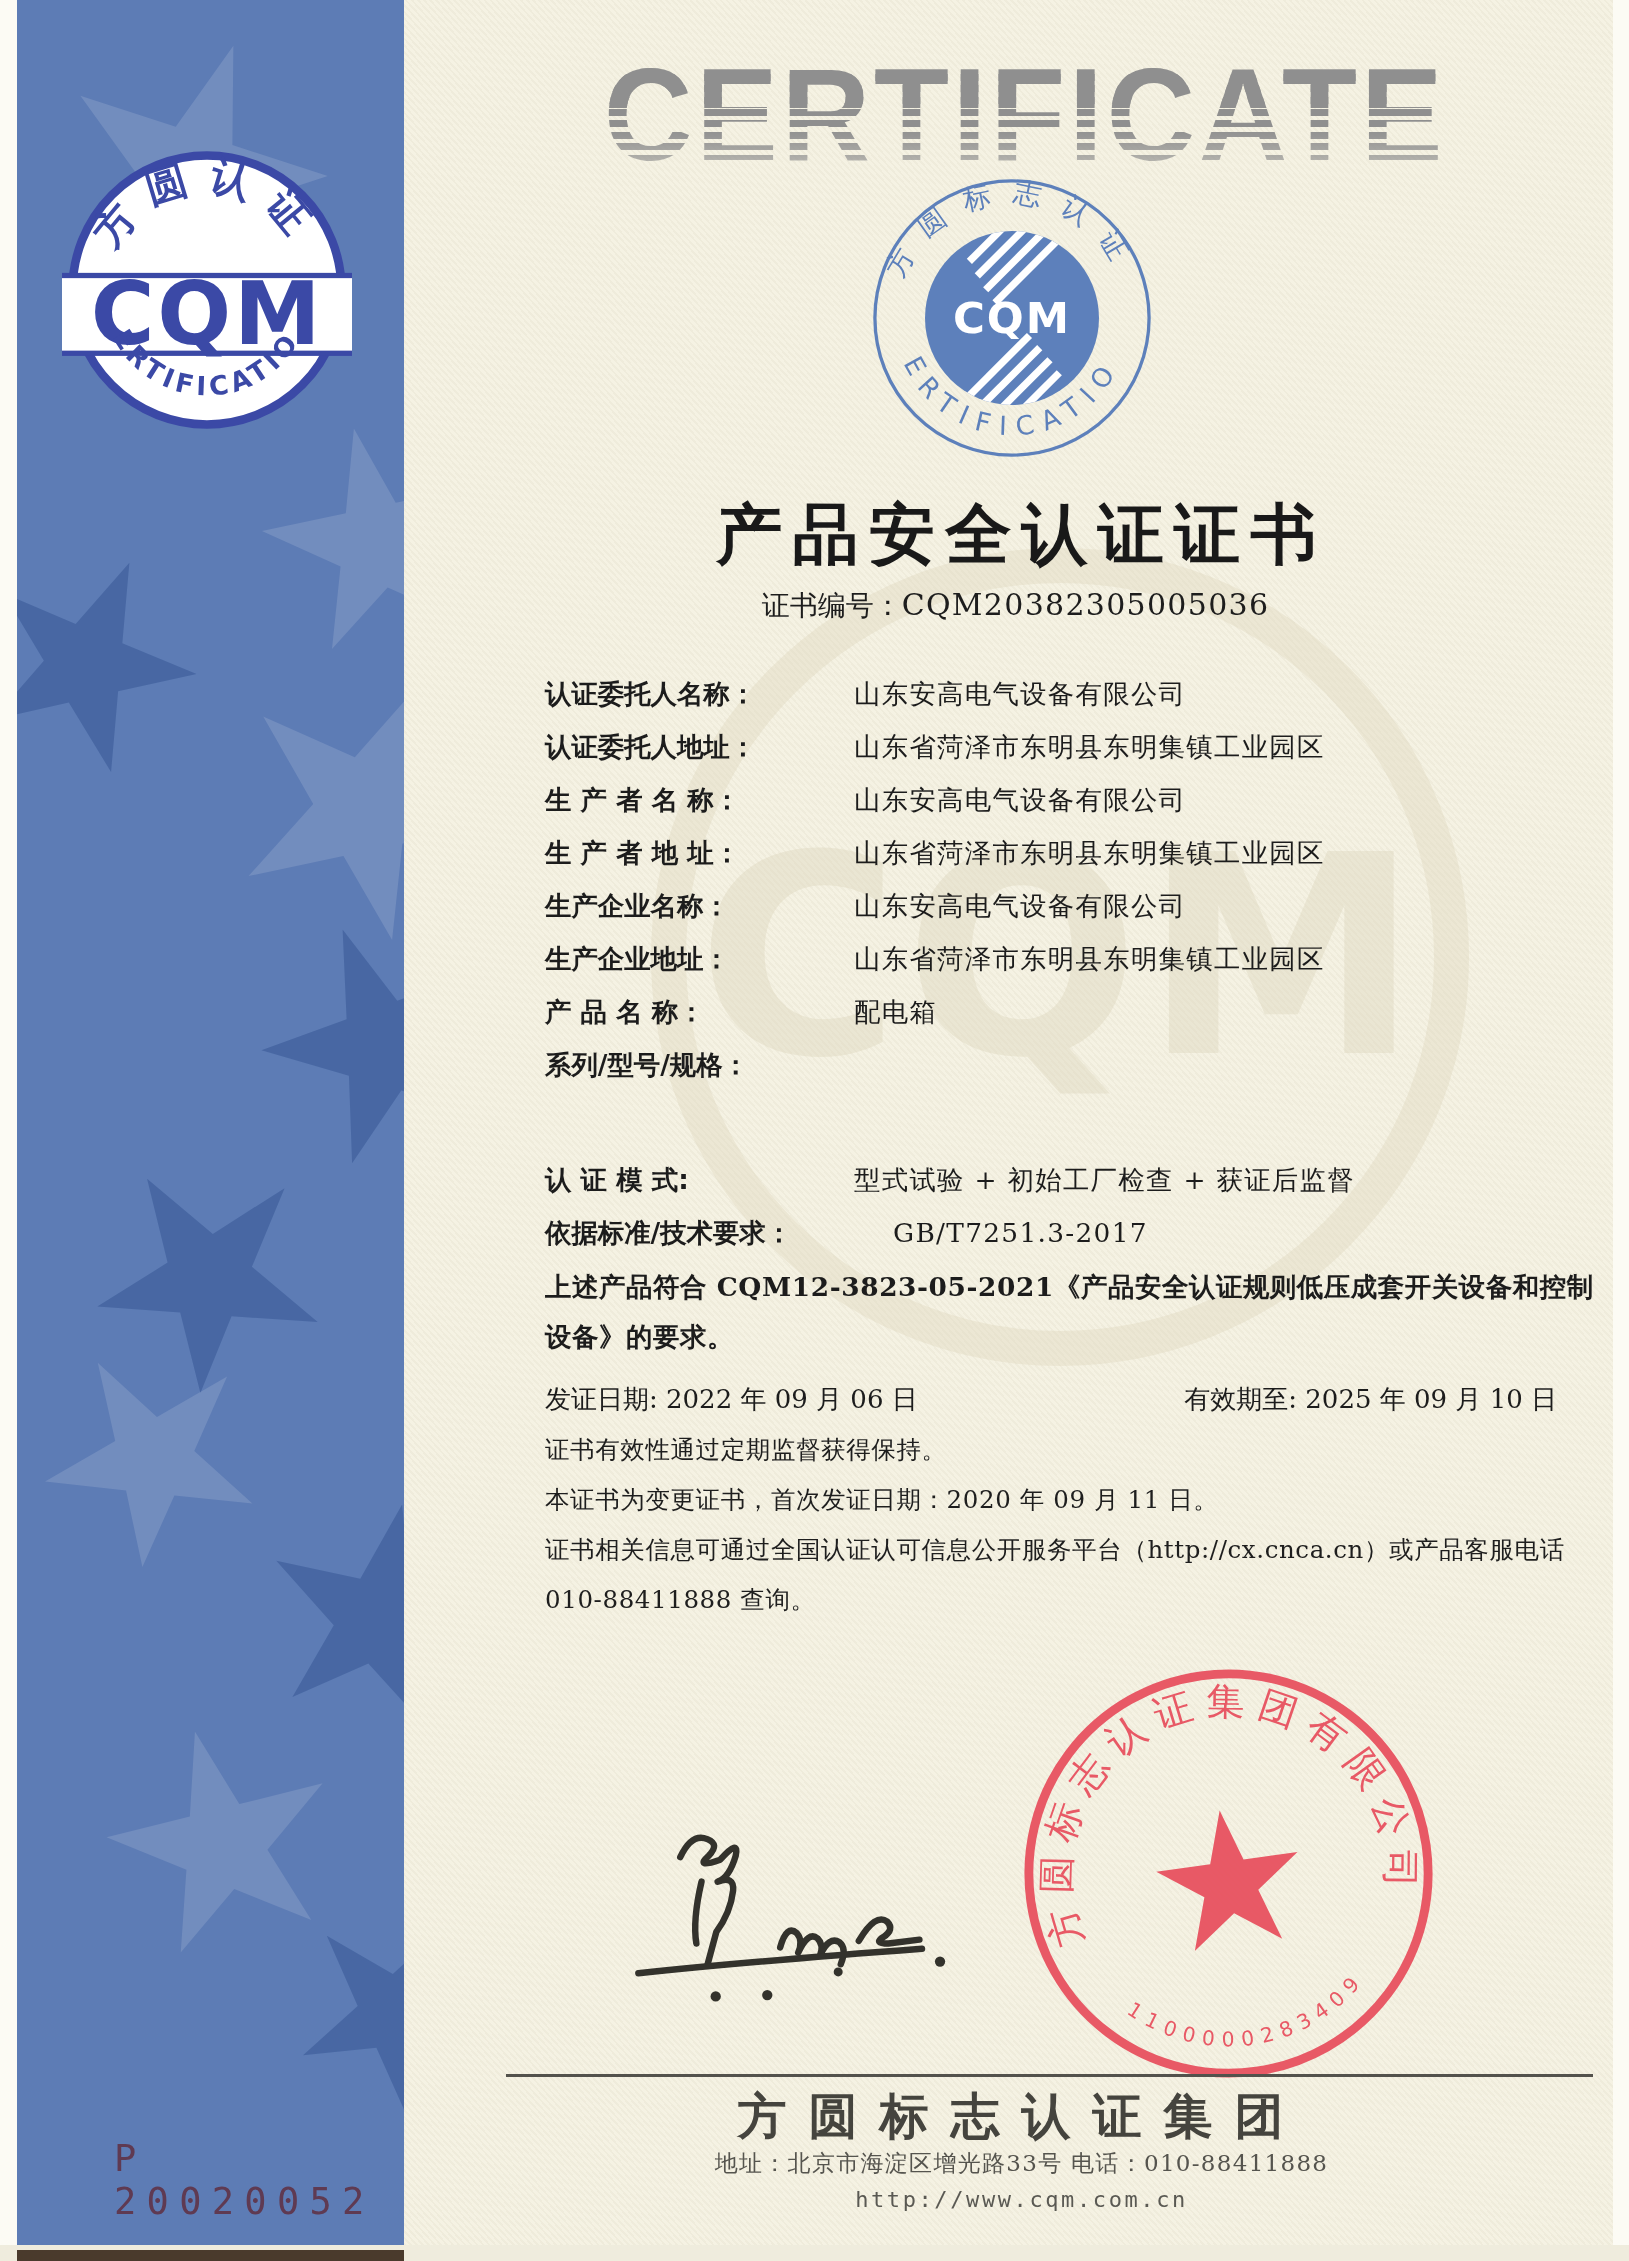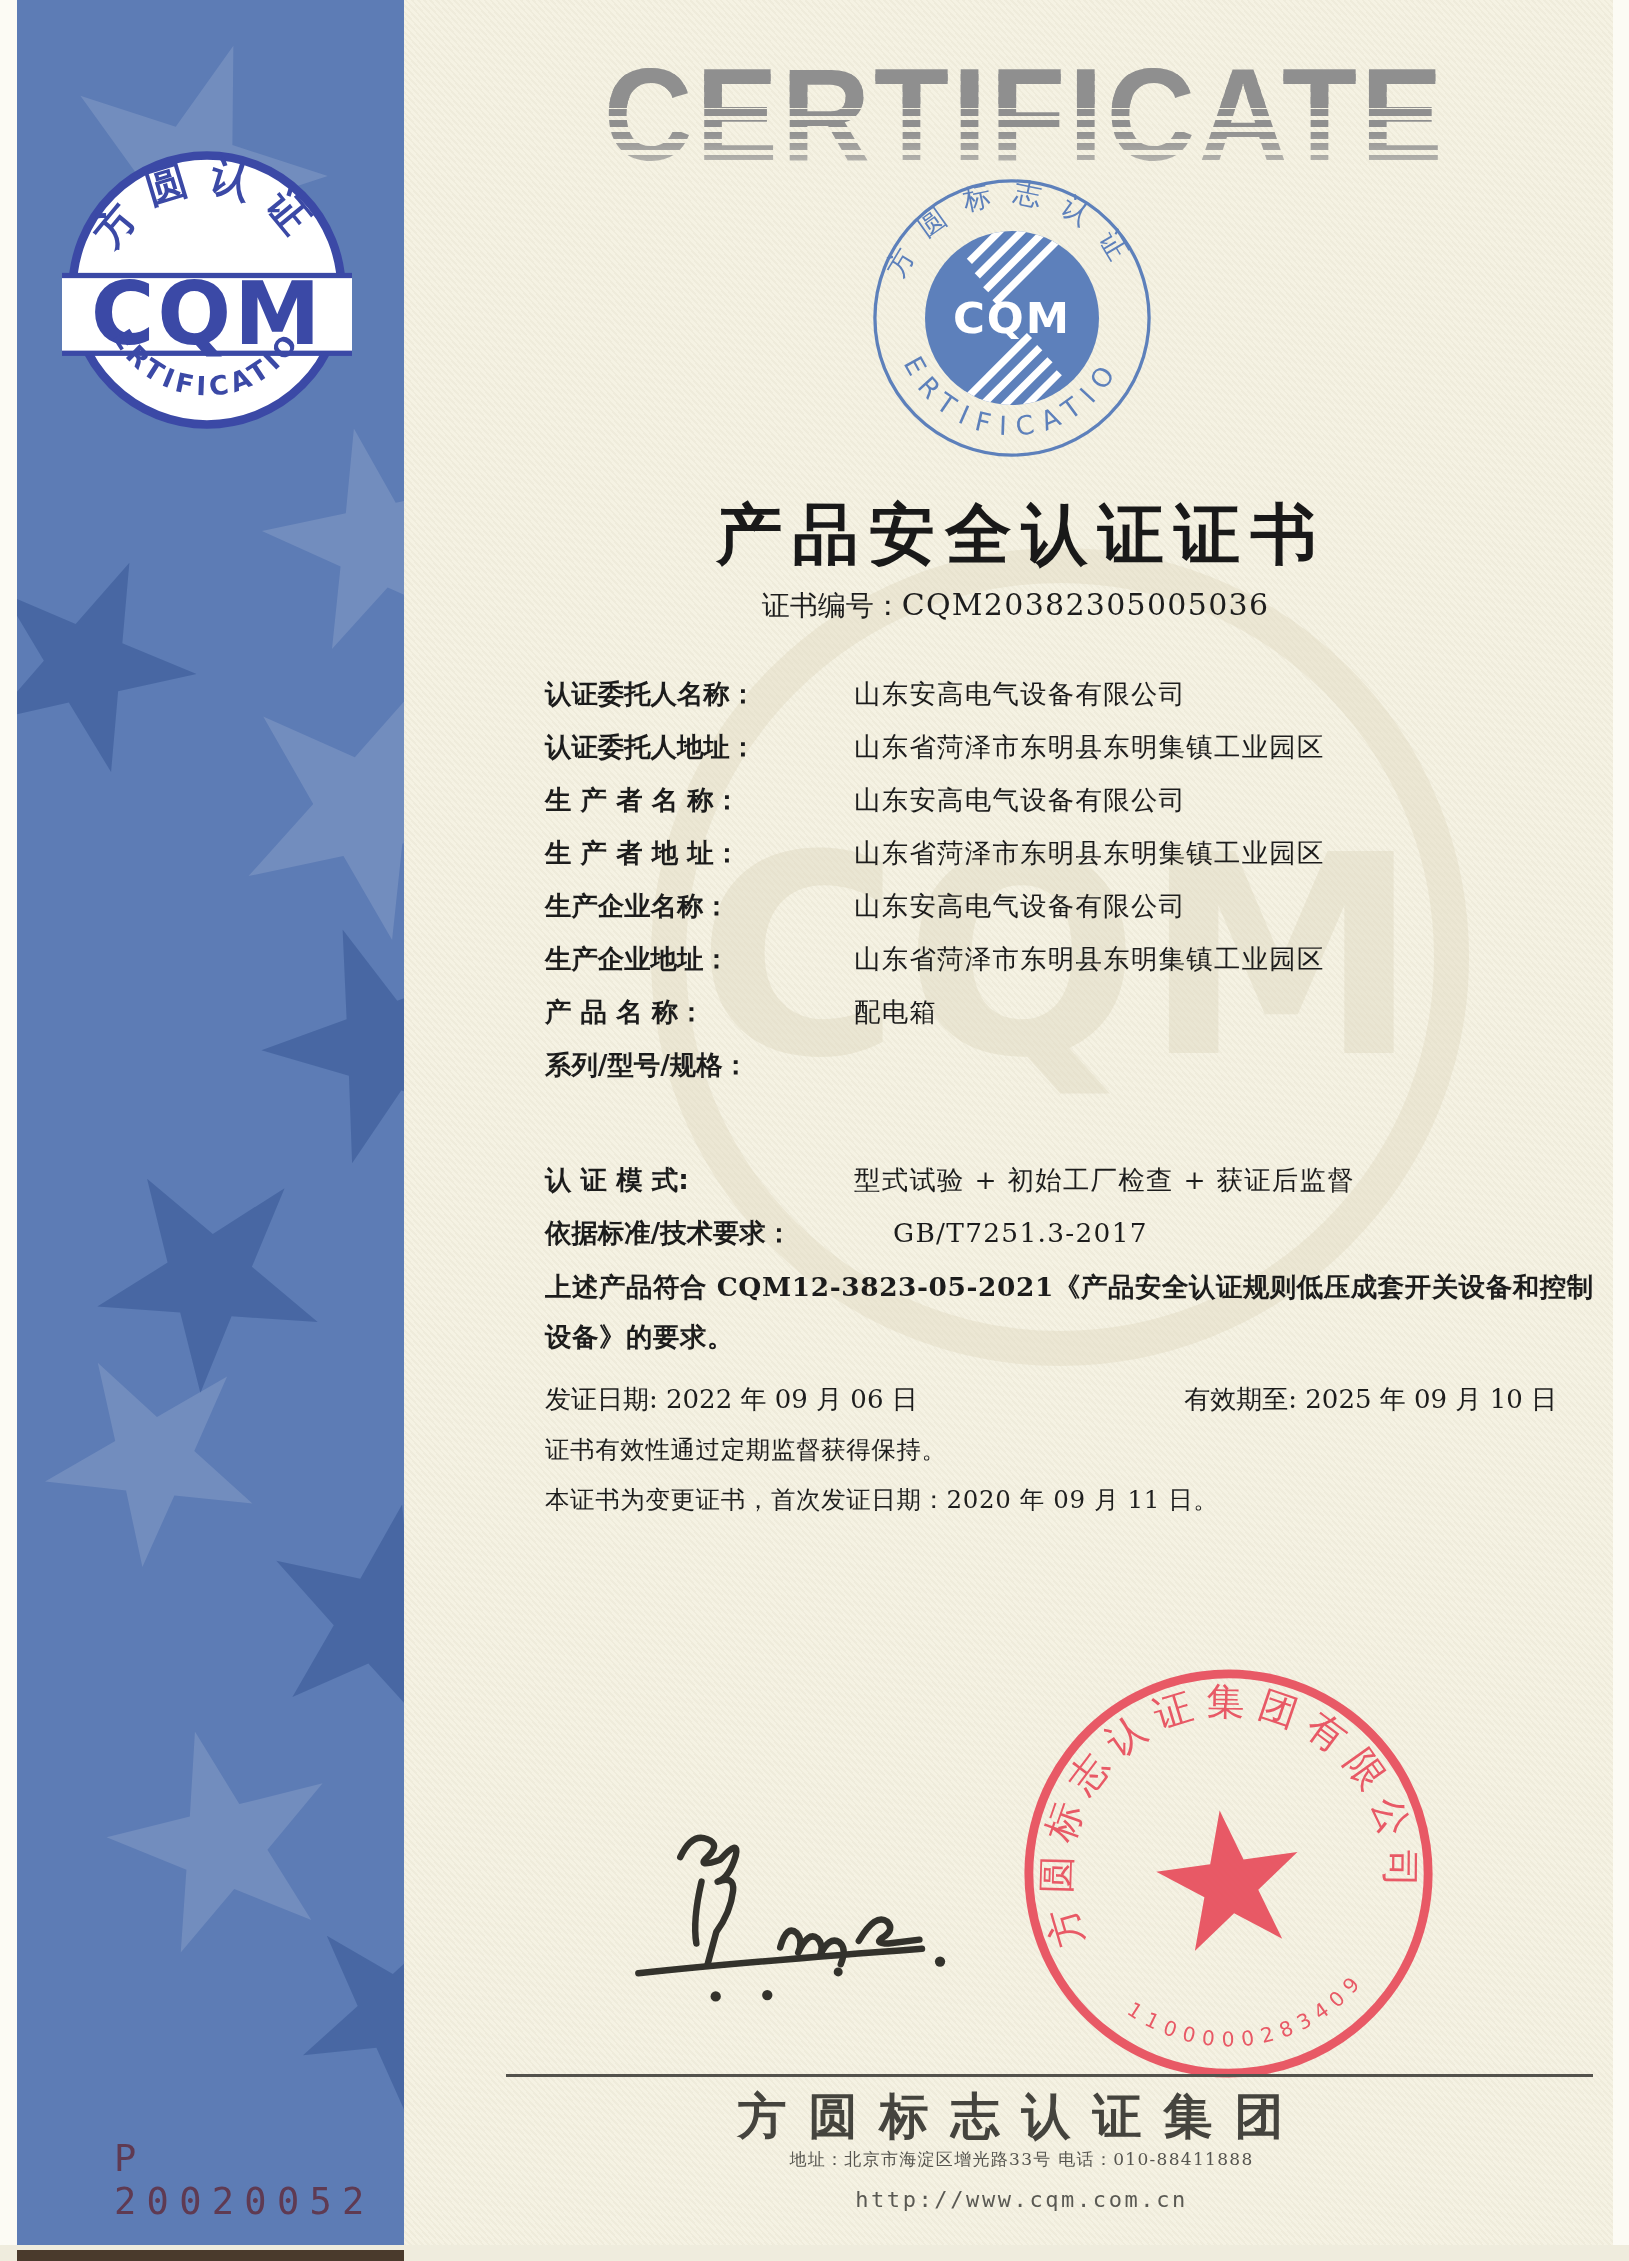--- a/index.html
+++ b/index.html
@@ -60,21 +60,21 @@
 
   
   .signature{position:absolute;left:619px;top:1799px;}
   .stamp{position:absolute;left:1006px;top:1651px;opacity:0.93;}
 
   
   .footer-rule{position:absolute;left:506px;top:2074px;width:1087px;height:2.6px;background:#53524c;}
   .footer-brand{position:absolute;left:451px;top:2084px;width:1141px;text-align:center;
     font-weight:bold;font-size:49px;color:#45443e;letter-spacing:22px;}
   .footer-address{position:absolute;left:451px;top:2148px;width:1141px;text-align:center;
-    font-size:17px;color:#55544e;letter-spacing:1.3px;}
+    font-size:23px;color:#55544e;letter-spacing:1.3px;}
   .footer-url{position:absolute;left:451px;top:2187px;width:1141px;text-align:center;
     font-family:"DejaVu Sans Mono",monospace;font-size:22px;color:#5a5953;letter-spacing:2.6px;}
 </style>
 </head>
 <body>
 
 <div class="page">
 
   <div class="watermark">
     <span>CQM</span>
@@ -191,20 +191,21 @@
       <span class="lbl" style="width:348px;">依据标准/技术要求：</span>
       <span class="val">GB/T7251.3-2017</span>
     </div>
     <div class="bold-note">上述产品符合 CQM12-3823-05-2021《产品安全认证规则低压成套开关设备和控制设备》的要求。</div>
     <div class="dates">
       <span><span>发证日期: </span><span>2022 年 09 月 06 日</span></span>
       <span><span>有效期至: </span><span>2025 年 09 月 10 日</span></span>
     </div>
     <div class="note">证书有效性通过定期监督获得保持。</div>
     <div class="note">本证书为变更证书，首次发证日期：2020 年 09 月 11 日。</div>
+    <div class="note">证书相关信息可通过全国认证认可信息公开服务平台（http://cx.cnca.cn）或产品客服电话 010-88411888 查询。</div>
   </div>
 
   <svg class="signature" width="361" height="213" viewBox="0 0 560 330">
     <g fill="none" stroke="#33322c" stroke-width="10" stroke-linecap="round" stroke-linejoin="round">
       <path d="M 95 90 q 18 -38 42 -28 q 20 8 2 26 q -22 20 18 6 q 30 -34 24 -6 q -10 34 -28 40 q 26 -10 24 14 q -4 34 -26 64 l -14 52"></path>
       <path d="M 128 128 q -14 60 -8 96"></path>
       <path d="M 250 230 q 10 -36 26 -22 q 10 12 2 30 q 16 -34 30 -22 q 10 10 4 26 q 14 -30 30 -20 q 12 10 2 34"></path>
       <path d="M 372 220 q 26 -44 44 -30 q 12 12 -6 24 q -16 10 8 10 l 48 -6"></path>
       <path d="M 30 270 Q 200 252 470 232"></path>
     </g>

